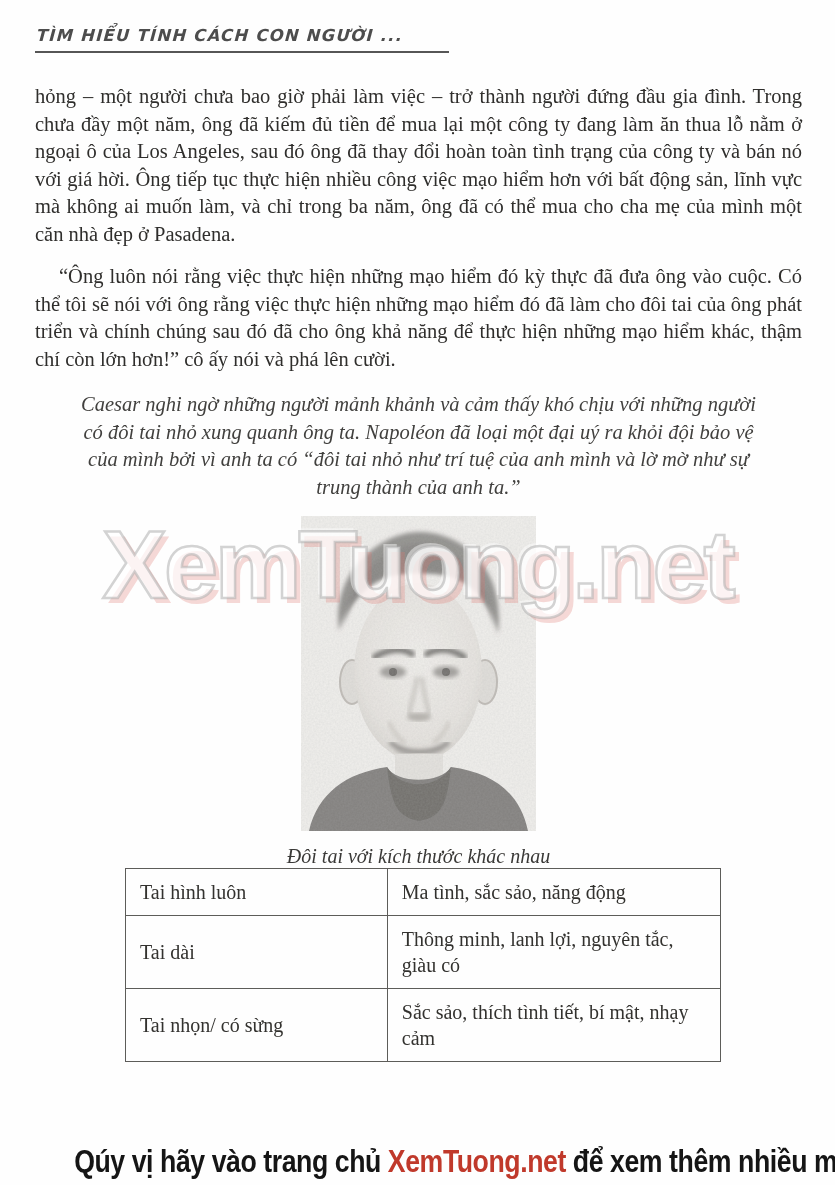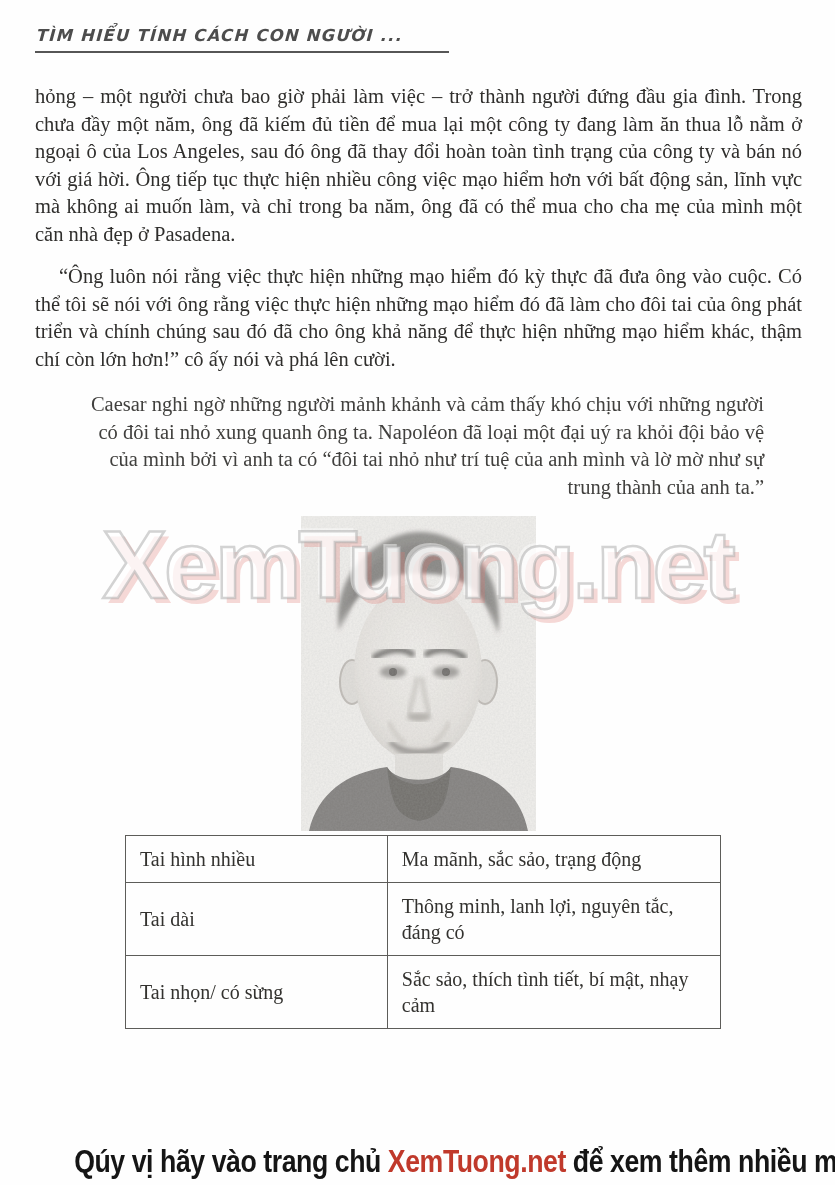--- a/index.html
+++ b/index.html
@@ -30,21 +30,22 @@
   }
   
   p.body{
     font-size:20.5px;line-height:27.5px;
     color:#2f2e2c;
     text-align:justify;
     margin:8px 0 15px 0;
   }
   p.indent{text-indent:24px;}
   p.quote{
-    text-align:right;
+    font-style:italic;
+    text-align:center;
     padding:0 38px;
     margin-top:18px;
     color:#41403e;
   }
   
   figure{margin:8px 0 0 0;text-align:center;}
   .photo{
     display:inline-block;width:235px;height:315px;
     line-height:0;
   }
@@ -158,34 +159,35 @@
 
         <rect x="94" y="238" width="48" height="54" fill="#e1ded9"></rect>
 
         <path d="M8,315 C17,277 45,257 86,251 C95,268 140,268 150,251 C193,257 219,277 227,315 Z" fill="#6a6866"></path>
         <path d="M86,251 C100,274 136,274 150,251 C146,286 142,301 118,305 C95,301 90,286 86,251 Z" fill="#56544f"></path>
 
         <rect width="235" height="315" fill="#ffffff" opacity="0.16"></rect>
         <rect width="235" height="315" filter="url(#grain)" opacity="0.45"></rect>
       </svg>
     </span>
+    <figcaption>Đôi tai với kích thước khác nhau</figcaption>
   </figure>
 
   <div class="watermark">XemTuong.net</div>
 
 
   <table class="ears">
     <tbody>
       <tr>
-        <td class="shape">Tai hình nhiều</td>
-        <td class="meaning">Ma mãnh, sắc sảo, trạng động</td>
+        <td class="shape">Tai hình luôn</td>
+        <td class="meaning">Ma tình, sắc sảo, năng động</td>
       </tr>
       <tr>
         <td class="shape">Tai dài</td>
-        <td class="meaning">Thông minh, lanh lợi, nguyên tắc, đáng có</td>
+        <td class="meaning">Thông minh, lanh lợi, nguyên tắc, giàu có</td>
       </tr>
       <tr>
         <td class="shape">Tai nhọn/ có sừng</td>
         <td class="meaning">Sắc sảo, thích tình tiết, bí mật, nhạy cảm</td>
       </tr>
     </tbody>
   </table>
 
   <div class="footer">
     <span class="footer-inner">

